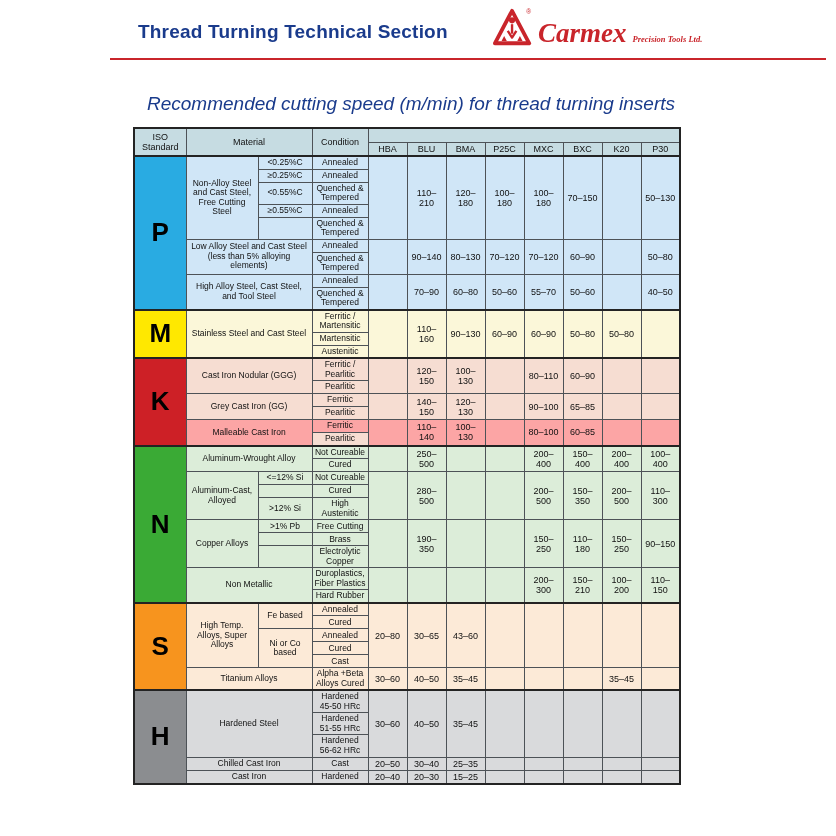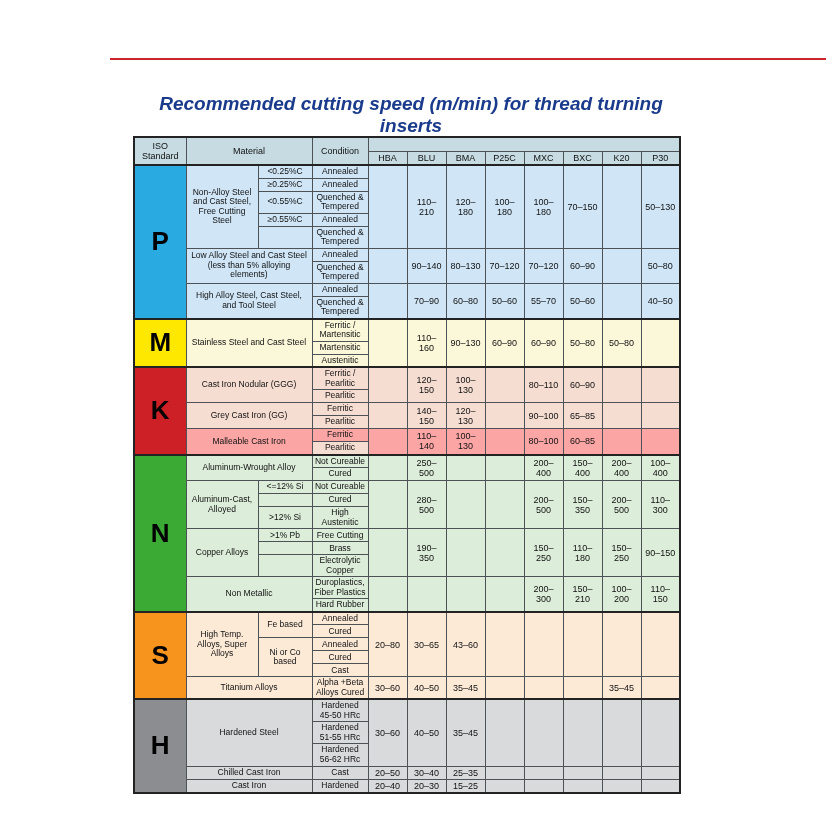--- a/index.html
+++ b/index.html
@@ -23,26 +23,26 @@
   }
   .brand-tag {
     font-family:"Liberation Serif", serif; font-style:italic; font-weight:bold;
     color:#c9252b; font-size:8.5px; margin-left:6px;
   }
   .red-rule { position:absolute; top:58px; left:110px; width:716px; height:2px; background:#c9252b; }
 
   
   .page-title {
     position:absolute; top:93px; left:133px; width:556px; text-align:center;
-    font-size:19px; font-weight:bold; font-style:italic; color:#1a3b8c;
+    font-size:19px; font-weight:normal; font-style:italic; color:#1a3b8c;
   }
 
   
   table.speed {
-    position:absolute; top:136px; left:133px; width:546px;
+    position:absolute; top:127px; left:133px; width:546px;
     border-collapse:collapse; table-layout:fixed;
     border:2px solid #232323; font-size:9px;
   }
   table.speed th, table.speed td {
     border:1px solid #4d5257; padding:1px 2px;
     text-align:center; vertical-align:middle; line-height:1.12;
     overflow:hidden;
   }
   table.speed tr { height:13px; }
   thead th { background:#c6dce2; font-weight:normal; font-size:9px; color:#111; }
@@ -54,21 +54,37 @@
   td.sub-cell { font-size:8.5px; }
   td.cond-cell { font-size:8.5px; }
   td.value-cell { font-size:9px; }
   tr.section-start td { border-top:2px solid #232323; }
 </style>
 </head>
 <body>
 
 <div class="page">
 
-
+  <div class="doc-title">Thread Turning Technical Section</div>
+
+  <div class="brand">
+    <svg class="brand-mark" viewBox="0 0 44 46">
+      <path d="M21 5 L39 39 L3 39 Z" fill="none" stroke="#c9252b" stroke-width="4" stroke-linejoin="round"></path>
+      <circle cx="21" cy="15" r="3.2" fill="#c9252b"></circle>
+      <path d="M21 19 L21 29" stroke="#c9252b" stroke-width="2.5"></path>
+      <path d="M16.5 26 L21 33 L25.5 26" fill="none" stroke="#c9252b" stroke-width="2.5" stroke-linejoin="round"></path>
+      <path d="M10 36.5 L15.5 36.5 L12.75 31.5 Z" fill="#c9252b"></path>
+      <path d="M26.5 36.5 L32 36.5 L29.25 31.5 Z" fill="#c9252b"></path>
+      <text x="36" y="8" font-size="7" fill="#c9252b" font-family="Liberation Sans, sans-serif">®</text>
+    </svg>
+    <span class="brand-text">
+      <span class="brand-name">Carmex</span>
+      <span class="brand-tag">Precision Tools Ltd.</span>
+    </span>
+  </div>
 
   <div class="red-rule"></div>
 
   <div class="page-title">Recommended cutting speed (m/min) for thread turning inserts</div>
 
   <table class="speed">
     <colgroup>
       <col style="width:52px">
         <col style="width:72px">
         <col style="width:54px">

